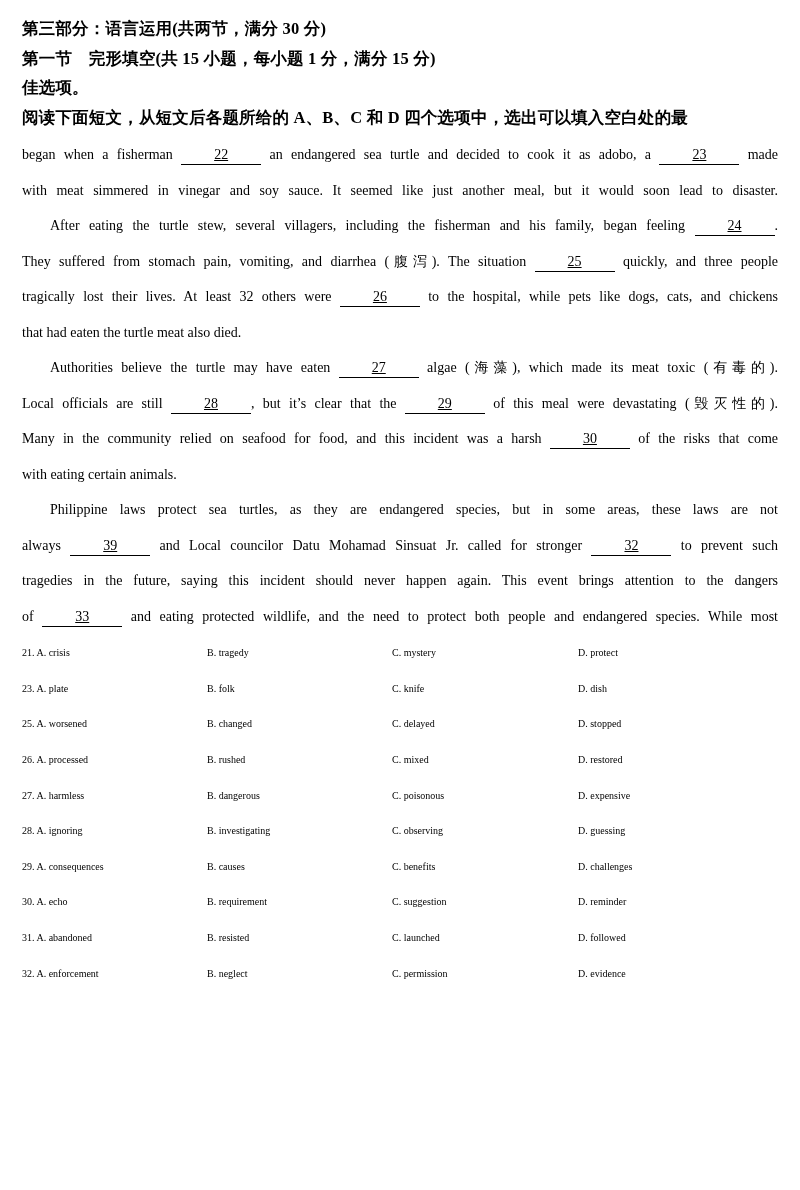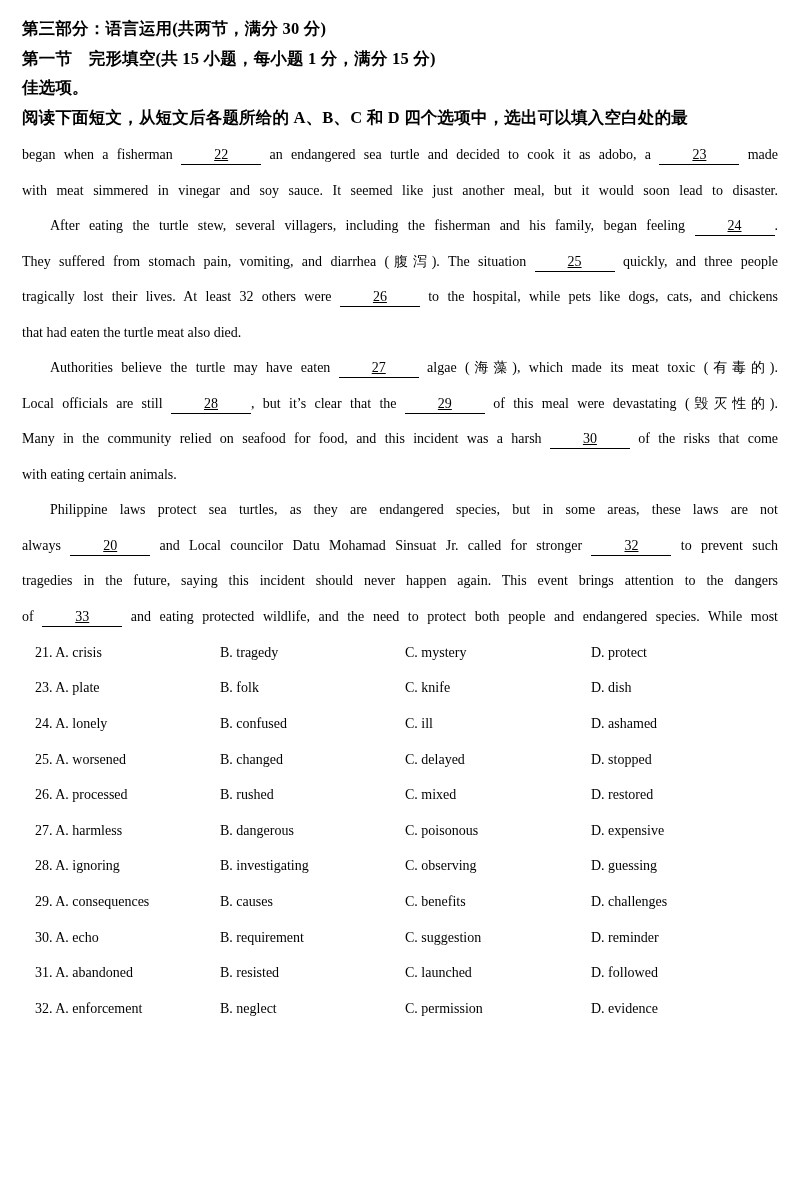--- a/index.html
+++ b/index.html
@@ -45,23 +45,22 @@
     text-align:center;
     text-align-last:center;
     text-indent:0;
     border-bottom:1px solid #000;
     line-height:16px;
     height:18px;
     vertical-align:baseline;
   }
   .bnum { text-decoration:underline; }
   .options {
-    font-size:14px;
+    font-size:10px;
     margin-top:1px;
-    margin-left:13px;
   }
   .qrow {
     display:grid;
     grid-template-columns:185px 185px 186px 1fr;
     height:35.6px;
     align-items:center;
   }
   .qcell { white-space:nowrap; }
 </style>
 </head>
@@ -87,44 +86,38 @@
         <div class="pline">that had eaten the turtle meat also died.</div>
       </div>
       <div>
         <div class="pline fill indent">Authorities believe the turtle may have eaten <span class="blank"><span class="bnum">27</span></span> algae (海藻), which made its meat toxic (有毒的).</div>
         <div class="pline fill">Local officials are still <span class="blank"><span class="bnum">28</span></span>, but it’s clear that the <span class="blank"><span class="bnum">29</span></span> of this meal were devastating (毁灭性的).</div>
         <div class="pline fill">Many in the community relied on seafood for food, and this incident was a harsh <span class="blank"><span class="bnum">30</span></span> of the risks that come</div>
         <div class="pline">with eating certain animals.</div>
       </div>
       <div>
         <div class="pline fill indent">Philippine laws protect sea turtles, as they are endangered species, but in some areas, these laws are not</div>
-        <div class="pline fill">always <span class="blank"><span class="bnum">20</span></span> and Local councilor Datu Mohamad Sinsuat Jr. called for stronger <span class="blank"><span class="bnum">32</span></span> to prevent such</div>
+        <div class="pline fill">always <span class="blank"><span class="bnum">39</span></span> and Local councilor Datu Mohamad Sinsuat Jr. called for stronger <span class="blank"><span class="bnum">32</span></span> to prevent such</div>
         <div class="pline fill">tragedies in the future, saying this incident should never happen again. This event brings attention to the dangers</div>
         <div class="pline fill">of <span class="blank"><span class="bnum">33</span></span> and eating protected wildlife, and the need to protect both people and endangered species. While most</div>
       </div>
     </div>
 
   <div class="options">
       <div class="qrow">
         <div class="qcell">21. A. crisis</div>
         <div class="qcell">B. tragedy</div>
         <div class="qcell">C. mystery</div>
         <div class="qcell">D. protect</div>
       </div>
       <div class="qrow">
         <div class="qcell">23. A. plate</div>
         <div class="qcell">B. folk</div>
         <div class="qcell">C. knife</div>
         <div class="qcell">D. dish</div>
-      </div>
-      <div class="qrow">
-        <div class="qcell">24. A. lonely</div>
-        <div class="qcell">B. confused</div>
-        <div class="qcell">C. ill</div>
-        <div class="qcell">D. ashamed</div>
       </div>
       <div class="qrow">
         <div class="qcell">25. A. worsened</div>
         <div class="qcell">B. changed</div>
         <div class="qcell">C. delayed</div>
         <div class="qcell">D. stopped</div>
       </div>
       <div class="qrow">
         <div class="qcell">26. A. processed</div>
         <div class="qcell">B. rushed</div>

